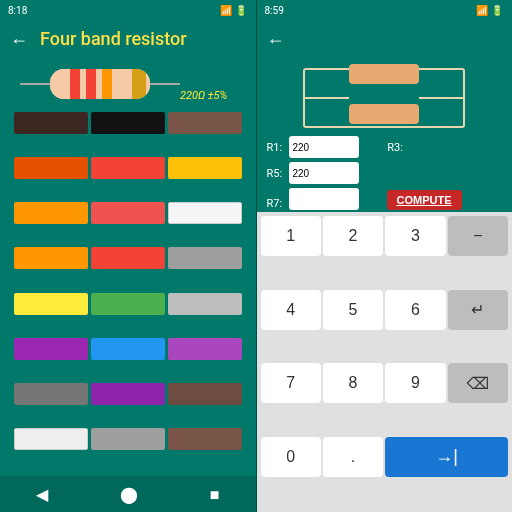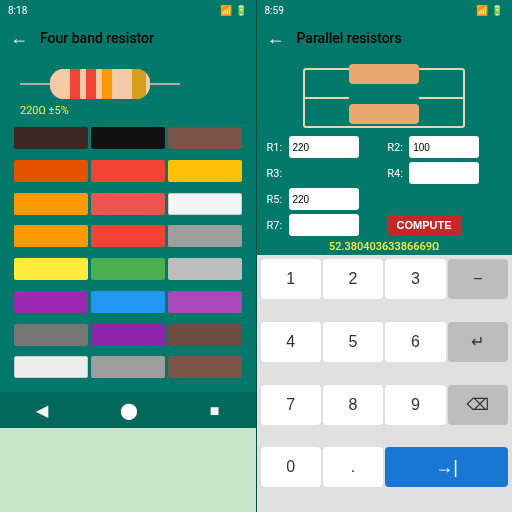--- a/index.html
+++ b/index.html
@@ -8,21 +8,21 @@
       height: 512px;
       display: flex;
       background: #c8e6c9;
       font-family: 'Roboto', Arial, sans-serif;
       overflow: hidden;
     }
 
     
     .panel-left {
       width: 256px;
-      height: 428px;
+      height: 512px;
       background: #00796b;
       display: flex;
       flex-direction: column;
       position: relative;
     }
     .status-bar {
       display: flex;
       justify-content: space-between;
       align-items: center;
       padding: 2px 8px;
@@ -35,31 +35,32 @@
       padding: 6px 10px;
       height: 36px;
     }
     .back-arrow {
       color: white;
       font-size: 18px;
       margin-right: 12px;
       cursor: pointer;
     }
     .screen-title {
-      color: #000000;
-      font-size: 14px;
+      color: #fde047;
+      font-size: 18px;
       font-weight: 500;
     }
 
     
     .resistor-area {
       display: flex;
-      flex-direction: column;
-      align-items: flex-start;
+      flex-direction: row;
+      align-items: flex-end;
       padding: 10px 20px 4px;
+      font-style: italic;
     }
     .resistor-body {
       display: flex;
       align-items: center;
       width: 160px;
       height: 36px;
       position: relative;
     }
     .resistor-lead {
       height: 2px;
@@ -151,34 +152,35 @@
       border: none;
       border-radius: 3px;
       height: 22px;
       font-size: 10px;
       padding: 0 4px;
       width: 70px;
       outline: none;
     }
     .compute-row {
       display: flex;
-      align-items: center;
+      align-items: flex-end;
       padding: 0 10px;
       margin-bottom: 2px;
     }
     .compute-btn {
       background: #c62828;
       color: white;
       border: none;
       border-radius: 3px;
       padding: 4px 10px;
       font-size: 11px;
       font-weight: bold;
       cursor: pointer;
       margin-left: 22px;
+      text-decoration: underline;
     }
     .result-text {
       color: #ffeb3b;
       font-size: 11px;
       text-align: center;
       padding: 2px 10px;
       font-weight: 500;
     }
 
     
@@ -287,21 +289,20 @@
 
 <div class="panel-right">
 
   <div class="status-bar">
     <span>8:59</span>
     <span>📶 🔋</span>
   </div>
 
   <div class="top-bar">
     <span class="back-arrow">←</span>
-    <span class="screen-title">Parallel resistors</span>
   </div>
 
   <div class="circuit-area">
     <svg class="circuit-svg" viewBox="0 0 180 68">
 
       <rect x="10" y="5" width="160" height="58" fill="none" stroke="#e8d5b0" stroke-width="2" rx="2"></rect>
 
       <rect x="55" y="0" width="70" height="20" fill="#e8a870" rx="4"></rect>
 
       <rect x="55" y="40" width="70" height="20" fill="#e8a870" rx="4"></rect>
@@ -310,43 +311,34 @@
       <line x1="125" y1="34" x2="170" y2="34" stroke="#e8d5b0" stroke-width="2"></line>
     </svg>
   </div>
 
   <div class="inputs-area">
     <div class="input-row">
       <span class="input-label">R1:</span>
       <input class="input-field" value="220" style="">
     </div>
     <div class="input-row">
-      <span class="input-label">R2:</span>
-      <input class="input-field" value="100" style="">
-    </div>
-    <div class="input-row">
       <span class="input-label">R3:</span>
-    </div>
-    <div class="input-row">
-      <span class="input-label">R4:</span>
-      <input class="input-field" value="" style="">
     </div>
     <div class="input-row">
       <span class="input-label">R5:</span>
       <input class="input-field" value="220" style="">
     </div>
   </div>
 
   <div class="compute-row">
     <span class="input-label">R7:</span>
     <input class="input-field" value="" style="margin-right: 6px;">
     <button class="compute-btn">COMPUTE</button>
   </div>
 
-  <div class="result-text">52.38040363386669Ω</div>
 
   <div class="keypad">
     <button class="key">1</button>
     <button class="key">2</button>
     <button class="key">3</button>
     <button class="key gray">−</button>
 
     <button class="key">4</button>
     <button class="key">5</button>
     <button class="key">6</button>

